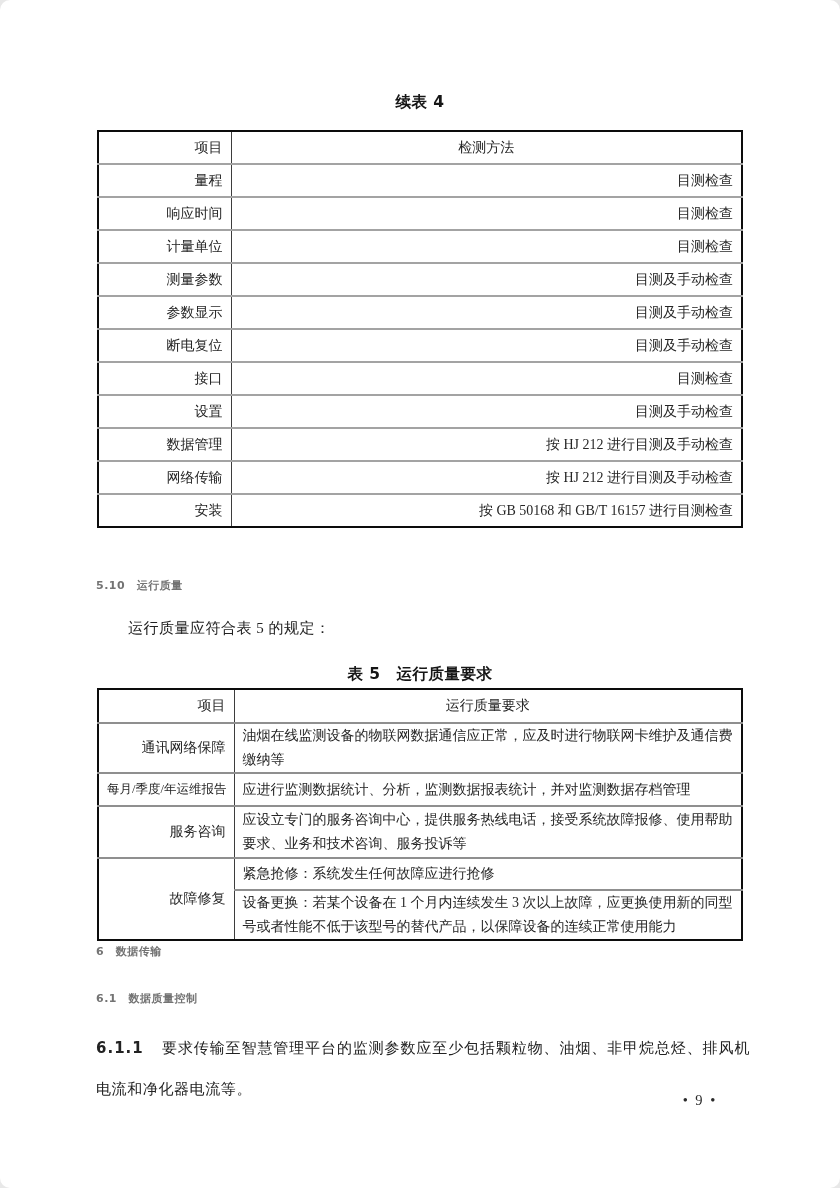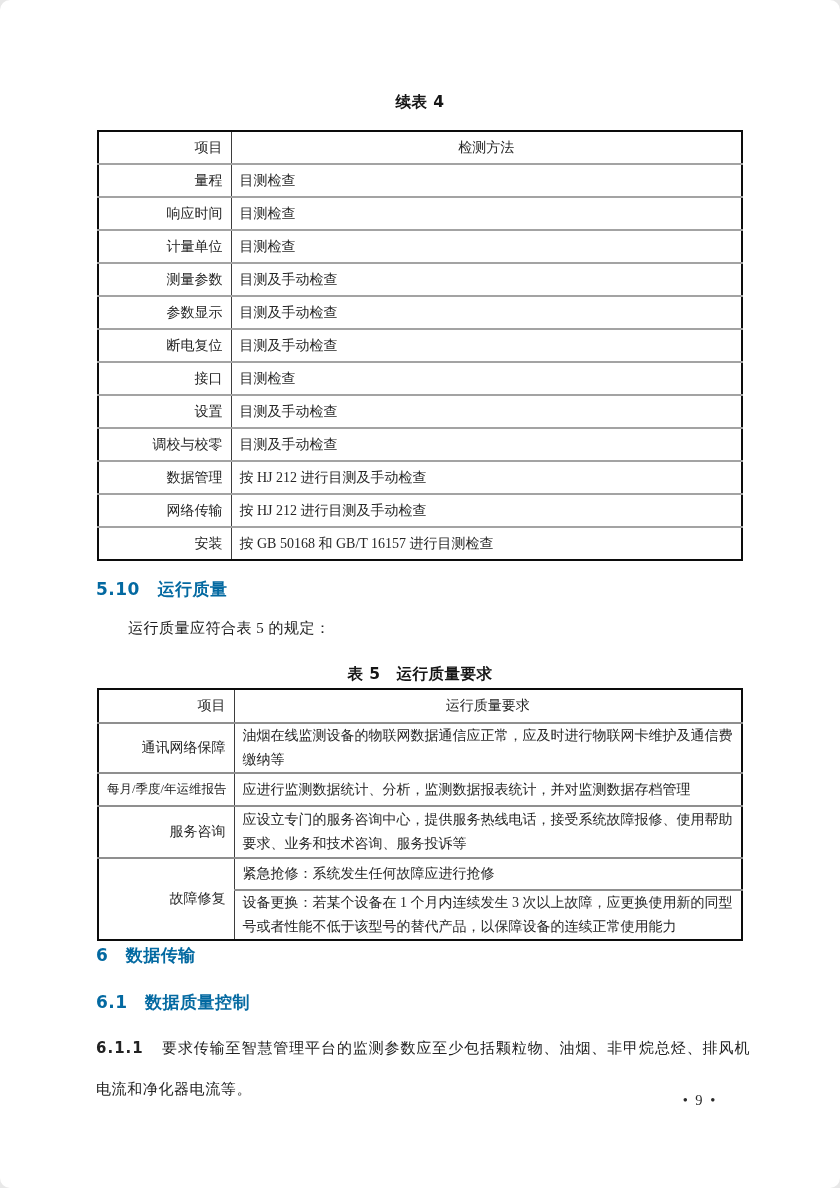--- a/index.html
+++ b/index.html
@@ -40,31 +40,31 @@
 
   table.doc-table { border: 2px solid #0c0c0c; }
   table.doc-table td, table.doc-table th {
     border-top: 2px solid #a3a3a3;
     font-weight: normal;
     padding: 0 8px;
     overflow: hidden;
   }
   table.doc-table tr:first-child td, table.doc-table tr:first-child th { border-top: none; }
   td.col-item, th.col-item { border-right: 1px solid #3d3d3d; text-align: right; white-space: nowrap; }
-  td.center { text-align: left; margin-left: 32px; }
+  td.center { text-align: right; margin-left: 32px; }
   td.left-text { text-align: left; padding: 5px 10px; line-height: 24px; margin-top: 20px; }
   #table5 td, #table5 th { border-top: 2px solid #8f8f8f; }
   #table5 tr:first-child th { border-top: none; }
   td.small-font { font-size: 12.5px; padding: 0 2px; }
 
   .h-section {
     position: absolute;
     left: 96px;
-    font-size: 17px;
-    color: #0369a1;
+    font-size: 11px;
+    color: #737373;
     letter-spacing: 0.5px;
   }
   #h-5-10 { top: 578px; }
   #h-6    { top: 944px; }
   #h-6-1  { top: 991px; }
 
   .body-para {
     position: absolute;
     font-size: 15px;
     color: #222222;
@@ -138,24 +138,20 @@
     </tr>
     <tr style="height:33px">
       <td class="col-item">接口</td>
       <td class="center">目测检查</td>
     </tr>
     <tr style="height:33px">
       <td class="col-item">设置</td>
       <td class="center">目测及手动检查</td>
     </tr>
     <tr style="height:33px">
-      <td class="col-item">调校与校零</td>
-      <td class="center">目测及手动检查</td>
-    </tr>
-    <tr style="height:33px">
       <td class="col-item">数据管理</td>
       <td class="center">按 HJ 212 进行目测及手动检查</td>
     </tr>
     <tr style="height:33px">
       <td class="col-item">网络传输</td>
       <td class="center">按 HJ 212 进行目测及手动检查</td>
     </tr>
     <tr style="height:33px">
       <td class="col-item">安装</td>
       <td class="center">按 GB 50168 和 GB/T 16157 进行目测检查</td>

